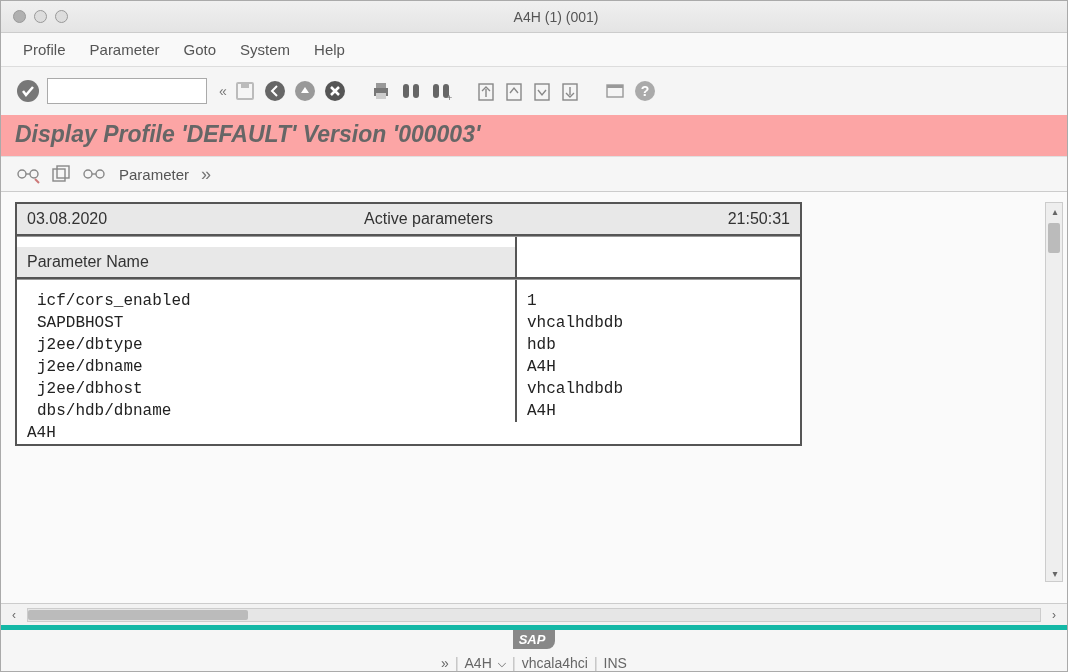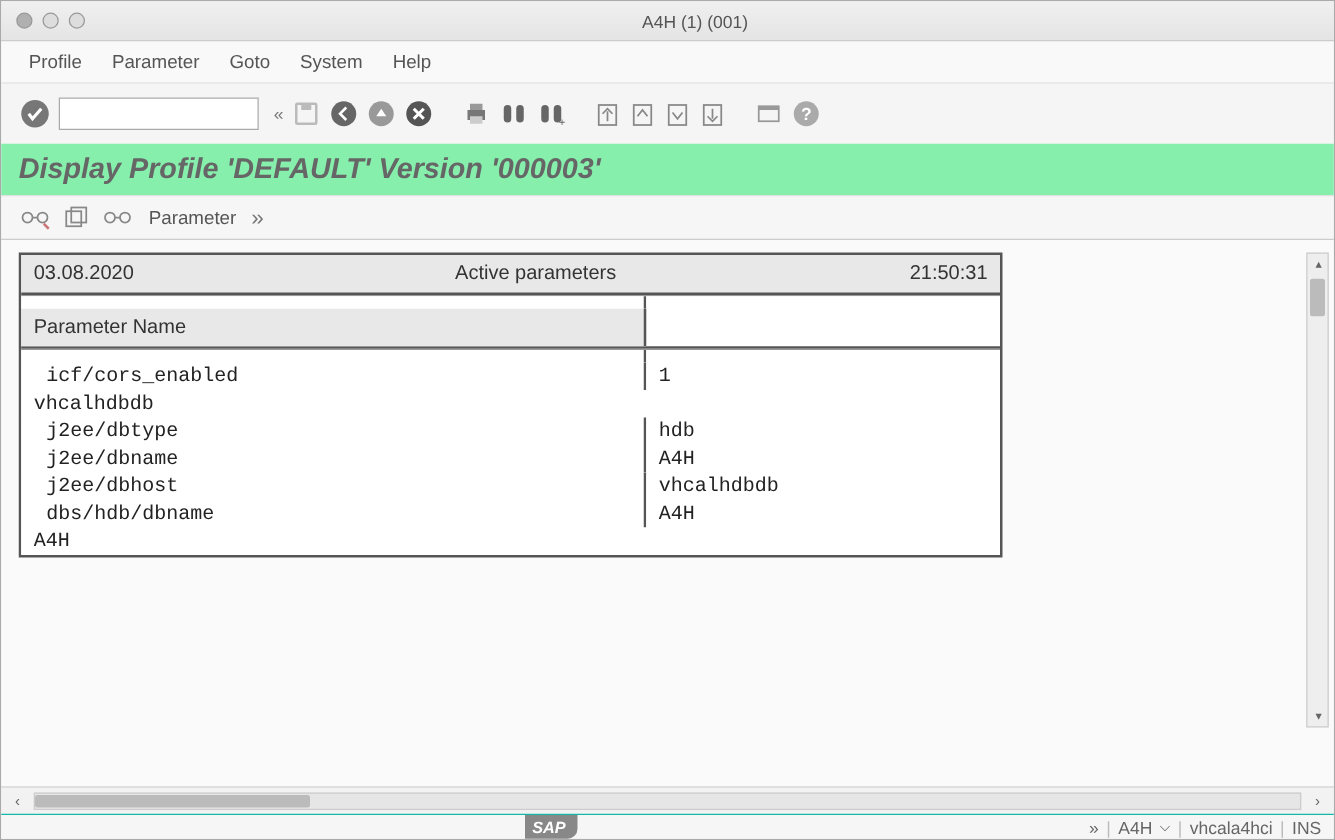--- a/index.html
+++ b/index.html
@@ -82,21 +82,21 @@
     .cmd-input {
       width: 160px;
       height: 26px;
       border: 1px solid #aaa;
       background: #fff;
       padding: 0 4px;
       font-size: 13px;
     }
     .page-title-row {
       padding: 6px 16px 8px 14px;
-      background: #86efac;
+      background: #fca5a5;
     }
     .page-title {
       font-size: 23px;
       font-style: italic;
       font-weight: bold;
       color: #666;
     }
     .apptoolbar {
       height: 36px;
       display: flex;
@@ -236,26 +236,27 @@
       position: absolute;
       left: 0;
       top: 1px;
       width: 220px;
       height: 10px;
       background: #bbb;
       border-radius: 2px;
     }
     .hscroll-arrow { width: 14px; text-align: center; color:#666; font-size:12px; cursor:pointer; }
     .statusbar {
-      height: 20px;
-      border-top: 1px solid #14b8a6;
+      height: 46px;
+      border-top: 5px solid #14b8a6;
       background: #f6f6f6;
       display: flex;
       align-items: center;
       padding: 0 10px;
+      flex-direction: column;
     }
     .sap-logo {
       flex: 1;
       text-align: center;
     }
     .sap-logo span {
       display: inline-block;
       background: #888;
       color: #fff;
       font-weight: bold;
@@ -444,20 +445,21 @@
         <div class="s-left"></div>
           <div class="s-right"></div>
       </div>
 
       <div id="rows-container">
           <div class="data-row">
             <div class="d-name">icf/cors_enabled</div>
             <div class="d-value">1</div>
           </div>
           <div class="data-row">
+            <div class="d-name">SAPDBHOST</div>
             <div class="d-value">vhcalhdbdb</div>
           </div>
           <div class="data-row">
             <div class="d-name">j2ee/dbtype</div>
             <div class="d-value">hdb</div>
           </div>
           <div class="data-row">
             <div class="d-name">j2ee/dbname</div>
             <div class="d-value">A4H</div>
           </div>

